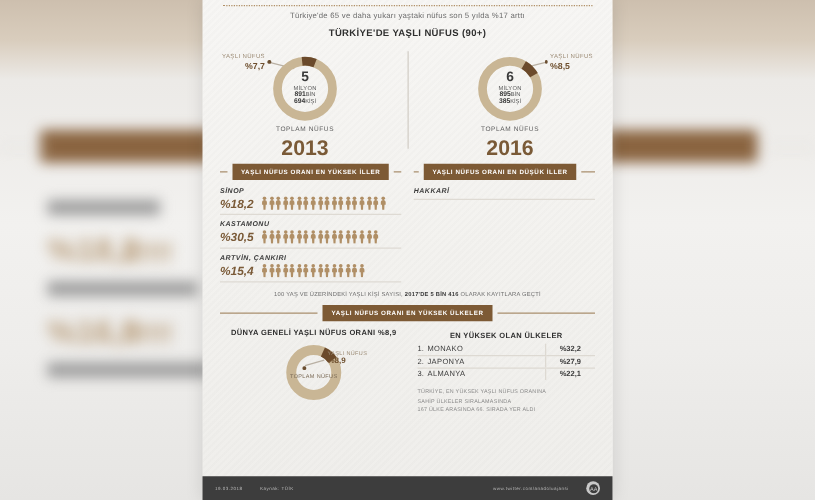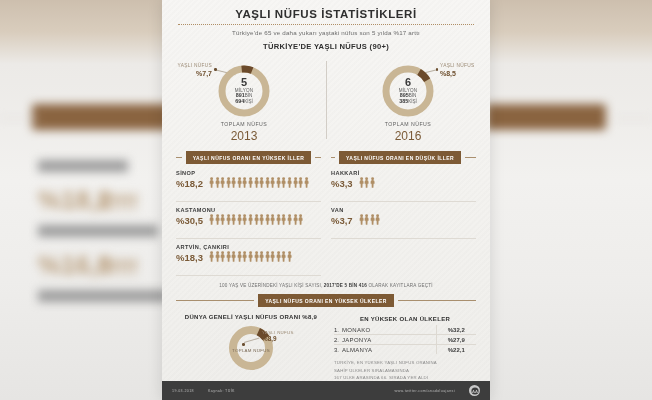--- a/index.html
+++ b/index.html
@@ -92,37 +92,37 @@
     background: #6b4f31;
   }
 
   .tot-label {
     position: absolute; left: 50%; transform: translateX(-50%);
     top: 66px; font-size: 5.2px; color: #5e5e5e; letter-spacing: .5px;
     white-space: nowrap;
   }
   .tot-year {
     position: absolute; left: 50%; transform: translateX(-50%);
-    top: 74px; font-size: 12px; font-weight: normal; color: #7a5a37;
+    top: 74px; font-size: 17px; font-weight: bold; color: #7a5a37;
   }
 
   
   .banner-row {
     display: flex; align-items: center; gap: 4px; margin: 0 0 6px 0;
   }
   .banner {
     background: #7d5a35; color: #fff; font-size: 5px; font-weight: bold;
     letter-spacing: .45px; padding: 3.5px 7px; white-space: nowrap;
   }
   .rule { flex: 1; height: 1px; background: #9a apt; background: #a98f6e; }
 
   
   #lists { display: flex; gap: 10px; padding: 0 14px; margin-top: 4px; }
   .list-col { flex: 1; }
-  .prov { padding-bottom: 13px; border-bottom: 1px solid #dedad3; margin-bottom: 5px; }
+  .prov { padding-bottom: 3px; border-bottom: 1px solid #dedad3; margin-bottom: 5px; font-style: italic; }
   .prov:last-child { margin-bottom: 0; }
   .prov-name {
     font-size: 5.6px; font-weight: bold; color: #3b3b3b; letter-spacing: .4px;
   }
   .prov-row { display: flex; align-items: flex-end; gap: 6px; margin-top: 1px; }
   .prov-pct { font-size: 9.5px; color: #7a5a37; font-weight: bold; line-height: 1; }
   .people { display: flex; gap: 0.4px; align-items: flex-end; }
   .people svg { display: block; }
 
   
@@ -201,21 +201,20 @@
   <div class="bgtext" style="left:38px; top:290px; font-size:13px; width:130px; height:12px; background:#9d9d9d;"></div>
 </div>
 
 <div id="bg-right">
   <div class="bgbar" style="left:-120px; top:104px; width:240px;"></div>
   <div class="bgline" style="left:128px; top:118px; width:60px;"></div>
 </div>
 
 <div id="card">
 
-  <div id="title">YAŞLI NÜFUS İSTATİSTİKLERİ</div>
   <div id="dots"></div>
   <div id="subtitle">Türkiye'de 65 ve daha yukarı yaştaki nüfus son 5 yılda %17 arttı</div>
   <div id="section1-title">TÜRKİYE'DE YAŞLI NÜFUS (90+)</div>
 
   <div id="donut-row">
     <div id="mid-div"></div>
 
     <div class="donut-col">
       <div class="callout" style="left:8px; top:8px; text-align:right; width:42px;">
         <div class="cl-label">YAŞLI NÜFUS</div>
@@ -430,21 +429,21 @@
                 <svg width="5.2" height="11" viewBox="0 0 6 13">
                   <circle cx="3" cy="2" r="1.7" fill="#b08f66"></circle>
                   <path d="M3 3.6c-1.5 0-2.3 1-2.3 2.4v2.1h1.1l.25 4.6h1.9l.25-4.6h1.1V6c0-1.4-.8-2.4-2.3-2.4z" fill="#b08f66"></path>
                 </svg>
               </div>
             </div>
           </div>
           <div class="prov">
             <div class="prov-name">ARTVİN, ÇANKIRI</div>
             <div class="prov-row">
-              <div class="prov-pct">%18,3</div>
+              <div class="prov-pct">%15,4</div>
               <div class="people">
                 <svg width="5.2" height="11" viewBox="0 0 6 13">
                   <circle cx="3" cy="2" r="1.7" fill="#b08f66"></circle>
                   <path d="M3 3.6c-1.5 0-2.3 1-2.3 2.4v2.1h1.1l.25 4.6h1.9l.25-4.6h1.1V6c0-1.4-.8-2.4-2.3-2.4z" fill="#b08f66"></path>
                 </svg>
                 <svg width="5.2" height="11" viewBox="0 0 6 13">
                   <circle cx="3" cy="2" r="1.7" fill="#b08f66"></circle>
                   <path d="M3 3.6c-1.5 0-2.3 1-2.3 2.4v2.1h1.1l.25 4.6h1.9l.25-4.6h1.1V6c0-1.4-.8-2.4-2.3-2.4z" fill="#b08f66"></path>
                 </svg>
                 <svg width="5.2" height="11" viewBox="0 0 6 13">
@@ -507,61 +506,20 @@
 
     <div class="list-col">
       <div class="banner-row">
         <div class="rule" style="max-width:4px;"></div>
         <div class="banner">YAŞLI NÜFUS ORANI EN DÜŞÜK İLLER</div>
         <div class="rule"></div>
       </div>
       <div id="low-list">
           <div class="prov">
             <div class="prov-name">HAKKARİ</div>
-            <div class="prov-row">
-              <div class="prov-pct">%3,3</div>
-              <div class="people">
-                <svg width="5.2" height="11" viewBox="0 0 6 13">
-                  <circle cx="3" cy="2" r="1.7" fill="#b08f66"></circle>
-                  <path d="M3 3.6c-1.5 0-2.3 1-2.3 2.4v2.1h1.1l.25 4.6h1.9l.25-4.6h1.1V6c0-1.4-.8-2.4-2.3-2.4z" fill="#b08f66"></path>
-                </svg>
-                <svg width="5.2" height="11" viewBox="0 0 6 13">
-                  <circle cx="3" cy="2" r="1.7" fill="#b08f66"></circle>
-                  <path d="M3 3.6c-1.5 0-2.3 1-2.3 2.4v2.1h1.1l.25 4.6h1.9l.25-4.6h1.1V6c0-1.4-.8-2.4-2.3-2.4z" fill="#b08f66"></path>
-                </svg>
-                <svg width="5.2" height="11" viewBox="0 0 6 13">
-                  <circle cx="3" cy="2" r="1.7" fill="#b08f66"></circle>
-                  <path d="M3 3.6c-1.5 0-2.3 1-2.3 2.4v2.1h1.1l.25 4.6h1.9l.25-4.6h1.1V6c0-1.4-.8-2.4-2.3-2.4z" fill="#b08f66"></path>
-                </svg>
-              </div>
-            </div>
-          </div>
-          <div class="prov">
-            <div class="prov-name">VAN</div>
-            <div class="prov-row">
-              <div class="prov-pct">%3,7</div>
-              <div class="people">
-                <svg width="5.2" height="11" viewBox="0 0 6 13">
-                  <circle cx="3" cy="2" r="1.7" fill="#b08f66"></circle>
-                  <path d="M3 3.6c-1.5 0-2.3 1-2.3 2.4v2.1h1.1l.25 4.6h1.9l.25-4.6h1.1V6c0-1.4-.8-2.4-2.3-2.4z" fill="#b08f66"></path>
-                </svg>
-                <svg width="5.2" height="11" viewBox="0 0 6 13">
-                  <circle cx="3" cy="2" r="1.7" fill="#b08f66"></circle>
-                  <path d="M3 3.6c-1.5 0-2.3 1-2.3 2.4v2.1h1.1l.25 4.6h1.9l.25-4.6h1.1V6c0-1.4-.8-2.4-2.3-2.4z" fill="#b08f66"></path>
-                </svg>
-                <svg width="5.2" height="11" viewBox="0 0 6 13">
-                  <circle cx="3" cy="2" r="1.7" fill="#b08f66"></circle>
-                  <path d="M3 3.6c-1.5 0-2.3 1-2.3 2.4v2.1h1.1l.25 4.6h1.9l.25-4.6h1.1V6c0-1.4-.8-2.4-2.3-2.4z" fill="#b08f66"></path>
-                </svg>
-                <svg width="5.2" height="11" viewBox="0 0 6 13">
-                  <circle cx="3" cy="2" r="1.7" fill="#b08f66"></circle>
-                  <path d="M3 3.6c-1.5 0-2.3 1-2.3 2.4v2.1h1.1l.25 4.6h1.9l.25-4.6h1.1V6c0-1.4-.8-2.4-2.3-2.4z" fill="#b08f66"></path>
-                </svg>
-              </div>
-            </div>
           </div>
         </div>
     </div>
   </div>
 
   <div id="footnote">
     <span>100 YAŞ VE ÜZERİNDEKİ YAŞLI KİŞİ SAYISI, </span><b>2017'DE 5 BİN 416</b><span> OLARAK KAYITLARA GEÇTİ</span>
   </div>
 
   <div class="banner-row" style="padding:0 14px; margin-top:6px;">

